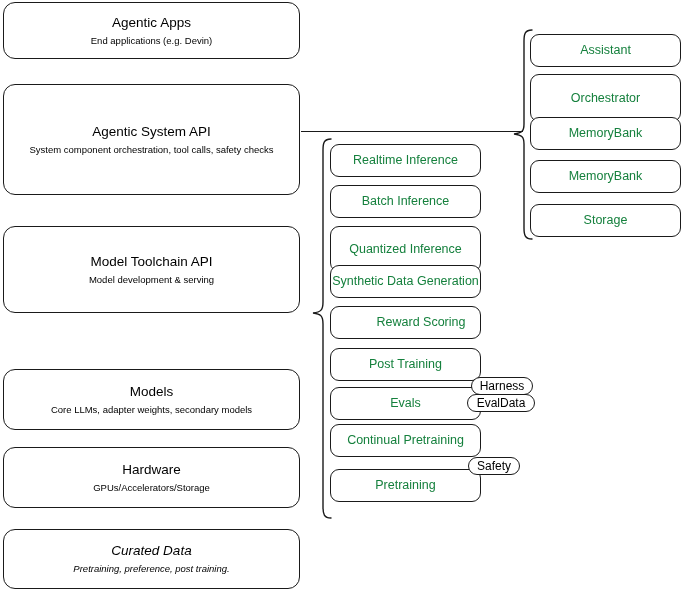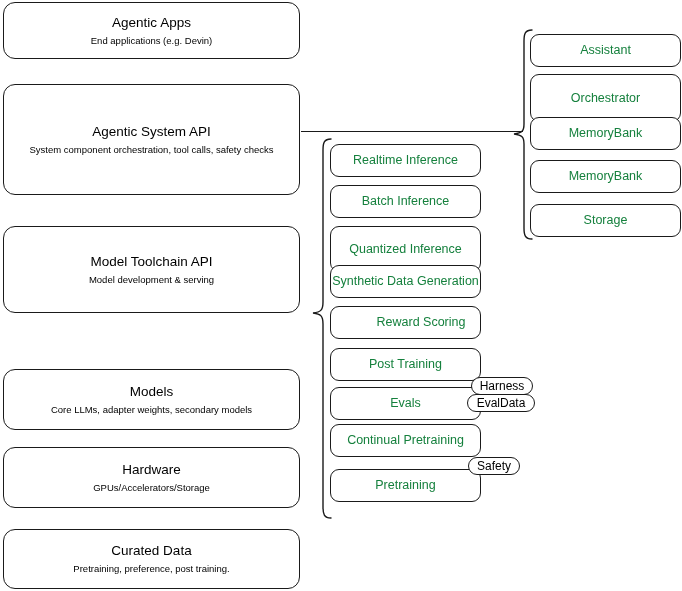--- a/index.html
+++ b/index.html
@@ -117,21 +117,21 @@
   <div class="layer-card" style="left:3px; top:369px; width:297px; height:61px;">
     <div class="layer-title">Models</div>
     <div class="layer-sub">Core LLMs, adapter weights, secondary models</div>
   </div>
 
   <div class="layer-card" style="left:3px; top:447px; width:297px; height:61px;">
     <div class="layer-title">Hardware</div>
     <div class="layer-sub">GPUs/Accelerators/Storage</div>
   </div>
 
-  <div class="layer-card" style="left:3px; top:529px; width:297px; height:60px;">
+  <div class="layer-card" style="left:3px; top:529px; width:297px; height:60px;font-style:italic;">
     <div class="layer-title">Curated Data</div>
     <div class="layer-sub">Pretraining, preference, post training.</div>
   </div>
 
   <div class="connector" style="left:301px; top:131px; width:222px;"></div>
 
   <div class="brace" style="left:311px; top:138px;">
     <svg width="22" height="382" viewBox="0 0 22 382" fill="none">
       <path d="M20 1 C13 1, 12 5, 12 12 L12 164 C12 172, 10 174, 2 175 C10 176, 12 178, 12 186 L12 369 C12 376, 13 380, 20 380" stroke="#1a1a1a" stroke-width="1.4" fill="none" stroke-linecap="round"></path>
     </svg>

